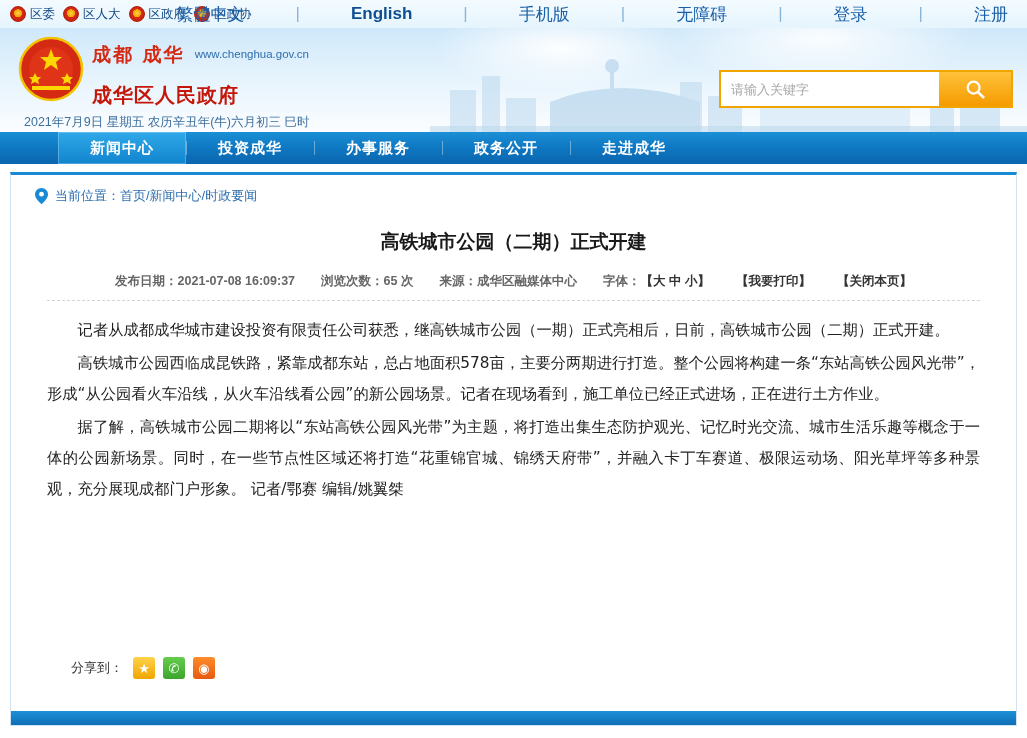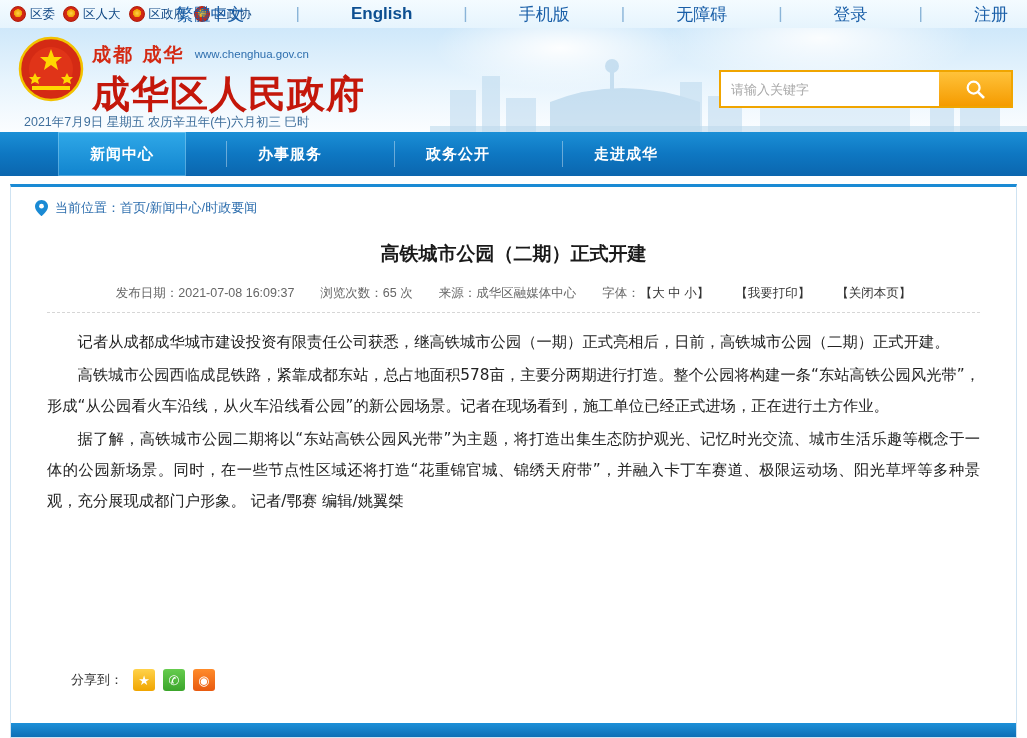--- a/index.html
+++ b/index.html
@@ -74,22 +74,22 @@
     letter-spacing: 2px;
   }
   .logo-url {
     display: inline-block; margin-left: 10px;
     font-family: "Liberation Sans", sans-serif;
     font-size: 11.5px; color: #2f6fae; font-weight: normal; letter-spacing: 0;
     vertical-align: 3px;
   }
   .logo-line2 {
     font-family: Liberation Sans, sans-serif;
-    font-size: 38px; font-weight: bold; color: #c4170a;
-    letter-spacing: 1px; margin-top: 1px;
+    font-size: 20px; font-weight: bold; color: #c4170a;
+    letter-spacing: 1px; margin-top: 14px;
   }
   .datebar {
     position: absolute; left: 24px; top: 86px;
     font-size: 12.5px; color: #3f6f9c;
   }
 
   
   .searchwrap {
     position: absolute; right: 14px; top: 42px;
     display: flex; height: 38px;
@@ -103,26 +103,25 @@
   }
   .searchwrap input::placeholder { color: #a9a9a9; }
   .search-btn {
     width: 72px; background: linear-gradient(to bottom,#ffc23a,#f59b00);
     border: none; cursor: pointer;
     display: flex; align-items: center; justify-content: center;
   }
 
   
   .nav {
-    height: 44px;
+    height: 32px;
     background: linear-gradient(to bottom, #1b8fd6 0%, #0e77c2 50%, #0b66ae 100%);
     display: flex;
     align-items: stretch;
     padding-left: 58px;
-    gap: 40px;
   }
   .nav-item {
     flex: 0 0 auto;
     width: 128px;
     display: flex; align-items: center; justify-content: center;
     color: #ffffff; font-size: 15px; font-weight: bold;
     font-family: "DejaVu Sans", sans-serif;
     letter-spacing: 1px;
     position: relative;
     cursor: pointer;
@@ -167,20 +166,21 @@
     font-family: "DejaVu Sans", sans-serif;
     font-size: 19px; font-weight: bold; color: #1a1a1a;
     margin: 14px 0 18px 0;
   }
   .art-meta {
     display: flex; align-items: center; justify-content: center;
     gap: 26px;
     font-size: 12.5px; color: #666;
     padding-bottom: 10px;
     border-bottom: 1px dashed #d6d6d6;
+    font-weight: bold;
   }
   .art-meta .grp { white-space: nowrap; }
   .art-meta .fs-opts { color: #333; }
   .art-meta a { color: #333; text-decoration: none; }
 
   .art-body {
     padding-top: 14px;
     font-family: "DejaVu Sans", sans-serif;
     font-size: 15.3px;
     line-height: 31px;
@@ -303,20 +303,21 @@
         <svg width="22" height="22" viewBox="0 0 24 24">
           <circle cx="10.5" cy="10.5" r="6.5" fill="none" stroke="#ffffff" stroke-width="2.4"></circle>
           <line x1="15.4" y1="15.4" x2="21" y2="21" stroke="#ffffff" stroke-width="2.8" stroke-linecap="round"></line>
         </svg>
       </button>
     </div>
   </div>
 
   <div class="nav">
     <div class="nav-item active">新闻中心</div>
+    <div class="nav-item">投资成华</div>
     <div class="nav-item">办事服务</div>
     <div class="nav-item">政务公开</div>
     <div class="nav-item">走进成华</div>
   </div>
 
   <div class="content-outer">
     <div class="content-box">
 
       <div class="crumb">
         <svg class="pin-icon" width="13" height="16" viewBox="0 0 13 16">

